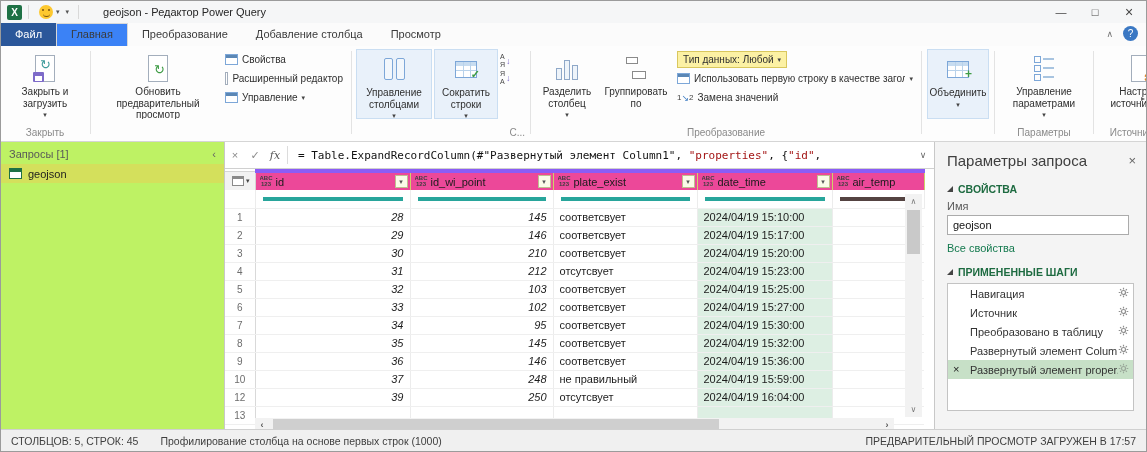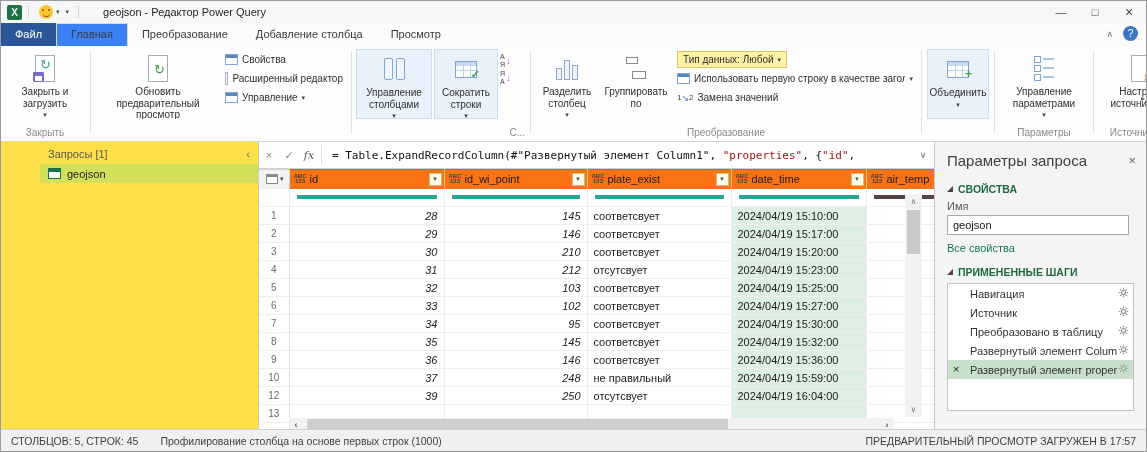--- a/index.html
+++ b/index.html
@@ -65,39 +65,39 @@
   .listic { display:flex; flex-direction:column; gap:2px; }
   .listic i { display:flex; align-items:center; gap:2px; }
   .listic i:before { content:""; width:5px; height:5px; border:1px solid #7da7d8; }
   .listic i:after { content:""; width:11px; height:2px; background:#a8c4e0; }
   .repl { display:flex; align-items:center; font-size:8px; color:#444; }
   .repl .a { color:#3f7ec4; font-size:9px; }
   .ovright { position:absolute; right:1px; top:48px; font-size:8px; color:#666; }
 
   
   .main { display:flex; height:289px; }
-  .qpane { width:258px; flex:none; background:#fde047; border-right:1px solid #c8c8c8; font-size:11px;padding-left:39px; }
+  .qpane { width:224px; flex:none; background:#bef264; border-right:1px solid #c8c8c8; font-size:11px; }
   .qhead { display:flex; align-items:center; padding:6px 8px 4px; color:#595959; }
   .qhead .chev { margin-left:auto; color:#666; font-size:11px; }
   .qitem { height:19px; display:flex; align-items:center; gap:6px; background:#d4e05c; padding-left:8px; color:#1d1d1d; }
   .qic { width:13px; height:11px; border:1px solid #1e7145; background:linear-gradient(#1e7145 0 3px, #fff 3px); flex:none; }
 
   .center { flex:1; min-width:0; display:flex; flex-direction:column; background:#fff; }
   .fbar { height:27px; flex:none; border-bottom:1px solid #d0d0d0; display:flex; align-items:center; font-size:11px; }
   .fbtn { width:20px; text-align:center; color:#8a8a8a; font-size:11px; }
   .fx { font-family:"DejaVu Serif", serif; font-style:italic; color:#555; }
   .fsep { width:1px; height:18px; background:#dcdcdc; margin:0 4px 0 2px; }
   .ftext { flex:1; font-family:"DejaVu Sans Mono", monospace; font-size:11px; color:#111; white-space:nowrap; overflow:hidden; padding-left:6px; }
   .ftext .str { color:#a31515; }
   .fexp { width:22px; text-align:center; color:#666; font-size:9px; }
 
   .gridwrap { position:relative; flex:1; overflow:hidden; background:#fff; }
   table.grid { border-collapse:collapse; table-layout:fixed; width:699px; font-size:11px; }
   .grid col.c0{width:30px}.grid col.c1{width:155px}.grid col.c2{width:143px}.grid col.c3{width:144px}.grid col.c4{width:135px}.grid col.c5{width:92px}
-  .grid th { height:19px; background:#f97316; border-top:1px solid #8b5cf6; border-right:1px solid #cdd268; font-weight:normal; padding:0 2px 0 4px; }
+  .grid th { height:19px; background:#ec4899; border-top:4px solid #8b5cf6; border-right:1px solid #cdd268; font-weight:normal; padding:0 2px 0 4px; }
   .grid th.corner { background:#f2f2f2; border-top:1px solid #d5d5d5; border-right:1px solid #d5d5d5; }
   .hcell { display:flex; align-items:center; gap:3px; overflow:hidden; }
   .typeic { display:flex; flex-direction:column; font-size:6px; line-height:5.5px; color:#3d3d3d; flex:none; font-weight:bold; }
   .hname { color:#1b1b1b; white-space:nowrap; overflow:hidden; }
   .filtbtn { margin-left:auto; width:13px; height:13px; background:#fbfbe8; border:1px solid #bfbf8f; font-size:7px; color:#555; display:flex; align-items:center; justify-content:center; flex:none; }
   .cornerin { display:flex; align-items:center; justify-content:center; gap:2px; color:#555; }
   .cornergrid { width:12px; height:10px; border:1px solid #8a8a8a; background:linear-gradient(#8a8a8a 0 2px,#fff 2px); }
   .qrow td { height:5px; padding:0; }
   .qbar { height:4px; margin:0 1px; background:#28a59b; }
   .qbar.dark { background:#544341; }

